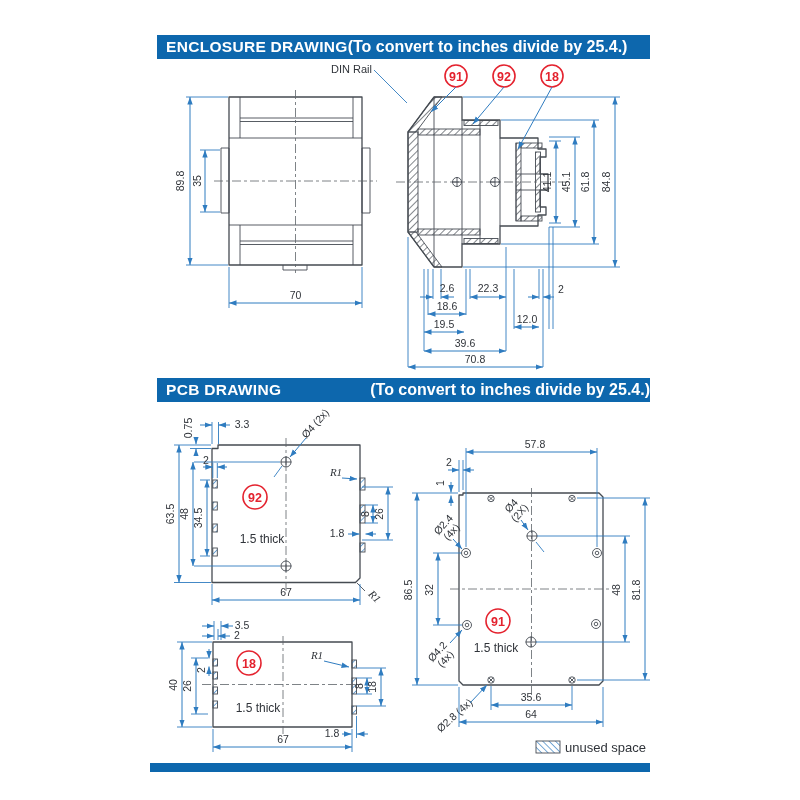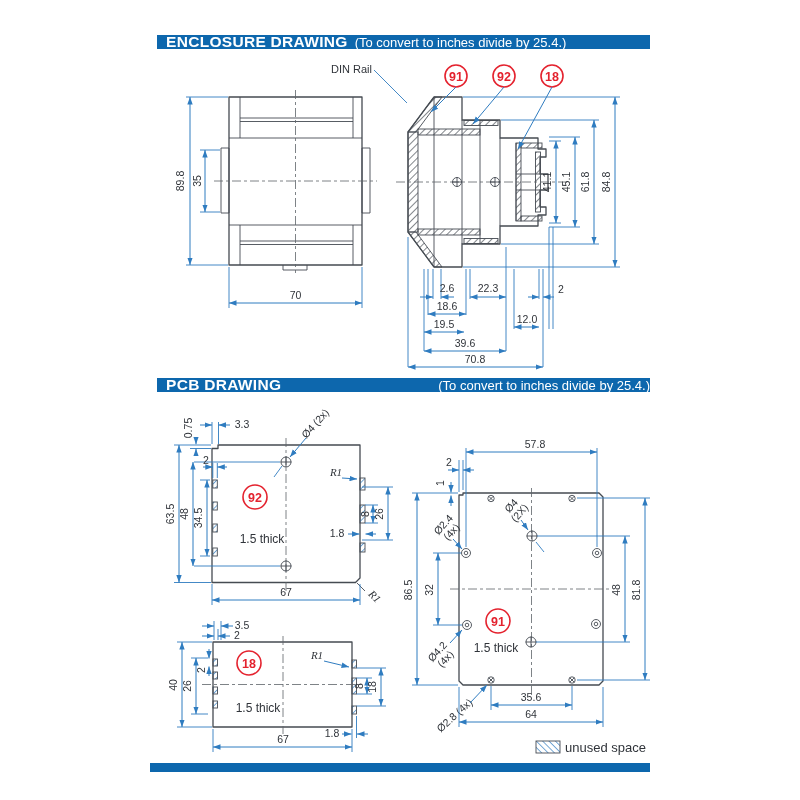--- a/index.html
+++ b/index.html
@@ -1,21 +1,21 @@
 <!DOCTYPE html>
 <html><head>
 <meta charset="utf-8">
 <style>
   html,body{margin:0;padding:0;background:#fff;}
   .page{position:relative;width:800px;height:800px;background:#ffffff;overflow:hidden;
         font-family:"Liberation Sans",sans-serif;}
-  .hdr{position:absolute;left:157px;width:493px;height:14px;background:#0d67ad;color:#fff;
+  .hdr{position:absolute;left:157px;width:493px;height:24px;background:#0d67ad;color:#fff;
        display:flex;align-items:center;padding-left:9px;box-sizing:border-box;white-space:nowrap;}
   .hdr .t1{font-size:15.5px;font-weight:bold;letter-spacing:.3px;}
-  .hdr .t2{font-size:13px;font-weight:normal;margin-left:7px;}
+  .hdr .t2{font-size:16px;font-weight:bold;}
   #hdr-enclosure{top:35px;}
   #hdr-pcb{top:378px;justify-content:space-between;}
   .bottombar{position:absolute;left:150px;top:763px;width:500px;height:9px;background:#0d67ad;}
   svg{position:absolute;overflow:visible;}
   #svg-enclosure{left:150px;top:57px;}
   #svg-pcb{left:150px;top:400px;}
   .dk{stroke:#454b52;fill:none;stroke-width:1.3;stroke-linejoin:round;}
   .dkthin{stroke:#454b52;fill:none;stroke-width:0.9;}
   .ext{stroke:#2f7cc0;fill:none;stroke-width:0.9;}
   .dim{stroke:#2f7cc0;fill:none;stroke-width:1;}

